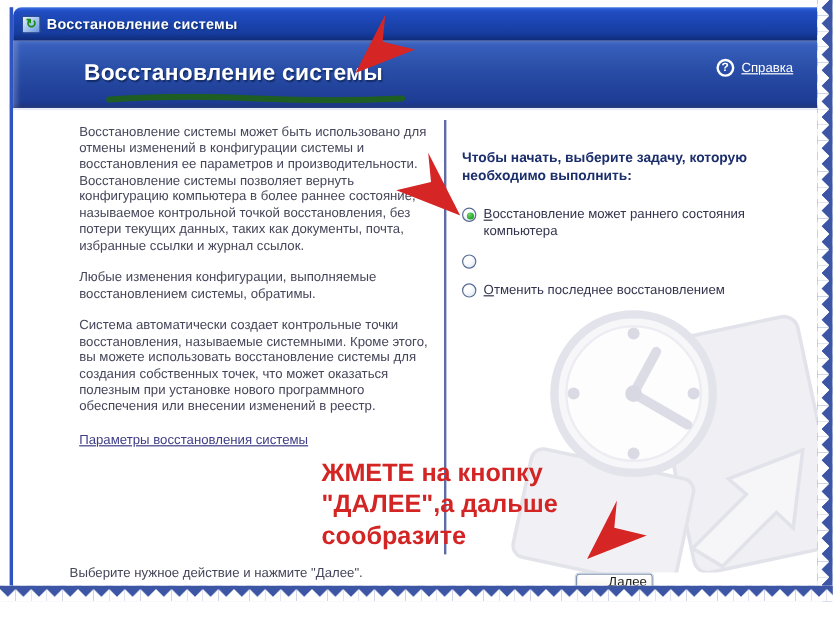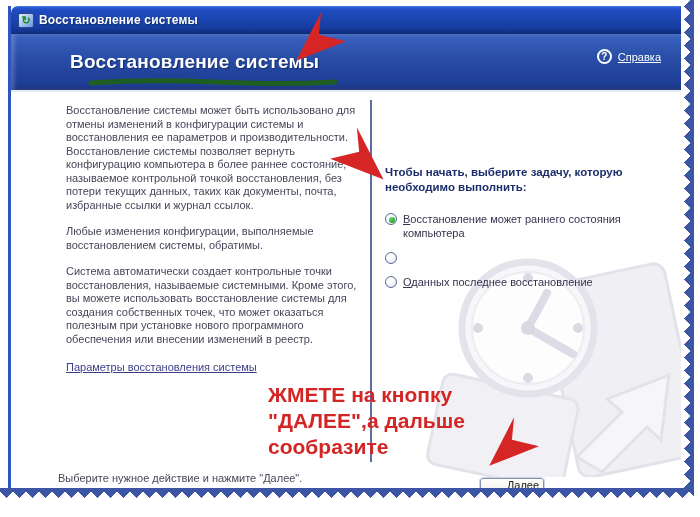--- a/index.html
+++ b/index.html
@@ -53,21 +53,21 @@
   
   .bodyarea { position:absolute; left:0; top:86px; right:0; bottom:0; background:#fff; }
   .watermark { position:absolute; left:408px; top:153px; width:262px; height:232px; z-index:0; }
   .left-col {
     position:absolute; left:55px; top:12px; width:302px; z-index:1;
     color:#46465a; font-size:11px; line-height:13.5px;
   }
   .left-col p { margin-bottom:13px; }
   .sys-link { color:#3d3d86; text-decoration:underline; cursor:pointer; display:inline-block; margin-top:2px;text-align:center; }
   .v-separator { position:absolute; left:359px; top:8px; width:2px; height:362px; background:#5c6da6; z-index:1; }
-  .right-col { position:absolute; left:374px; top:33px; width:278px; z-index:1;margin-top:40px; }
+  .right-col { position:absolute; left:374px; top:33px; width:278px; z-index:1; }
   .right-heading { color:#1b2e6b; font-size:11.5px; font-weight:bold; line-height:15px; margin-bottom:17px; }
   .radio-row { display:flex; align-items:flex-start; margin-bottom:11px; cursor:pointer; }
   .radio-circle {
     width:12px; height:12px; border:1px solid #5a6c94; border-radius:50%;
     background:radial-gradient(circle at 35% 30%, #ffffff 30%, #e7edf7 70%, #cfd9ea);
     margin:1px 6px 0 0; flex:0 0 12px; position:relative;
   }
   .radio-row.selected .radio-circle::after {
     content:""; position:absolute; left:3px; top:3px; width:6px; height:6px;
     border-radius:50%; background:radial-gradient(circle at 35% 30%, #6fd36f, #23a523 70%, #157a15);
@@ -175,21 +175,21 @@
           <div class="radio-circle"></div>
           <div class="radio-label"><span class="ak">В</span><span>осстановление может раннего состояния компьютера</span></div>
         </div>
 
         <div class="radio-row">
           <div class="radio-circle"></div>
         </div>
 
         <div class="radio-row">
           <div class="radio-circle"></div>
-          <div class="radio-label"><span class="ak">О</span><span>данных последнее восстановление</span></div>
+          <div class="radio-label"><span class="ak">О</span><span>тменить последнее восстановлением</span></div>
         </div>
       </div>
 
       <div class="status-text">Выберите нужное действие и нажмите "Далее".</div>
       <button class="btn btn-next"><span class="ak">Д</span><span>алее &gt;</span></button>
       <button class="btn btn-cancel"><span class="ak">О</span><span>тмена</span></button>
 
       <div class="note">
         <div>ЖМЕТЕ на кнопку</div>
         <div>"ДАЛЕЕ",а дальше</div>

